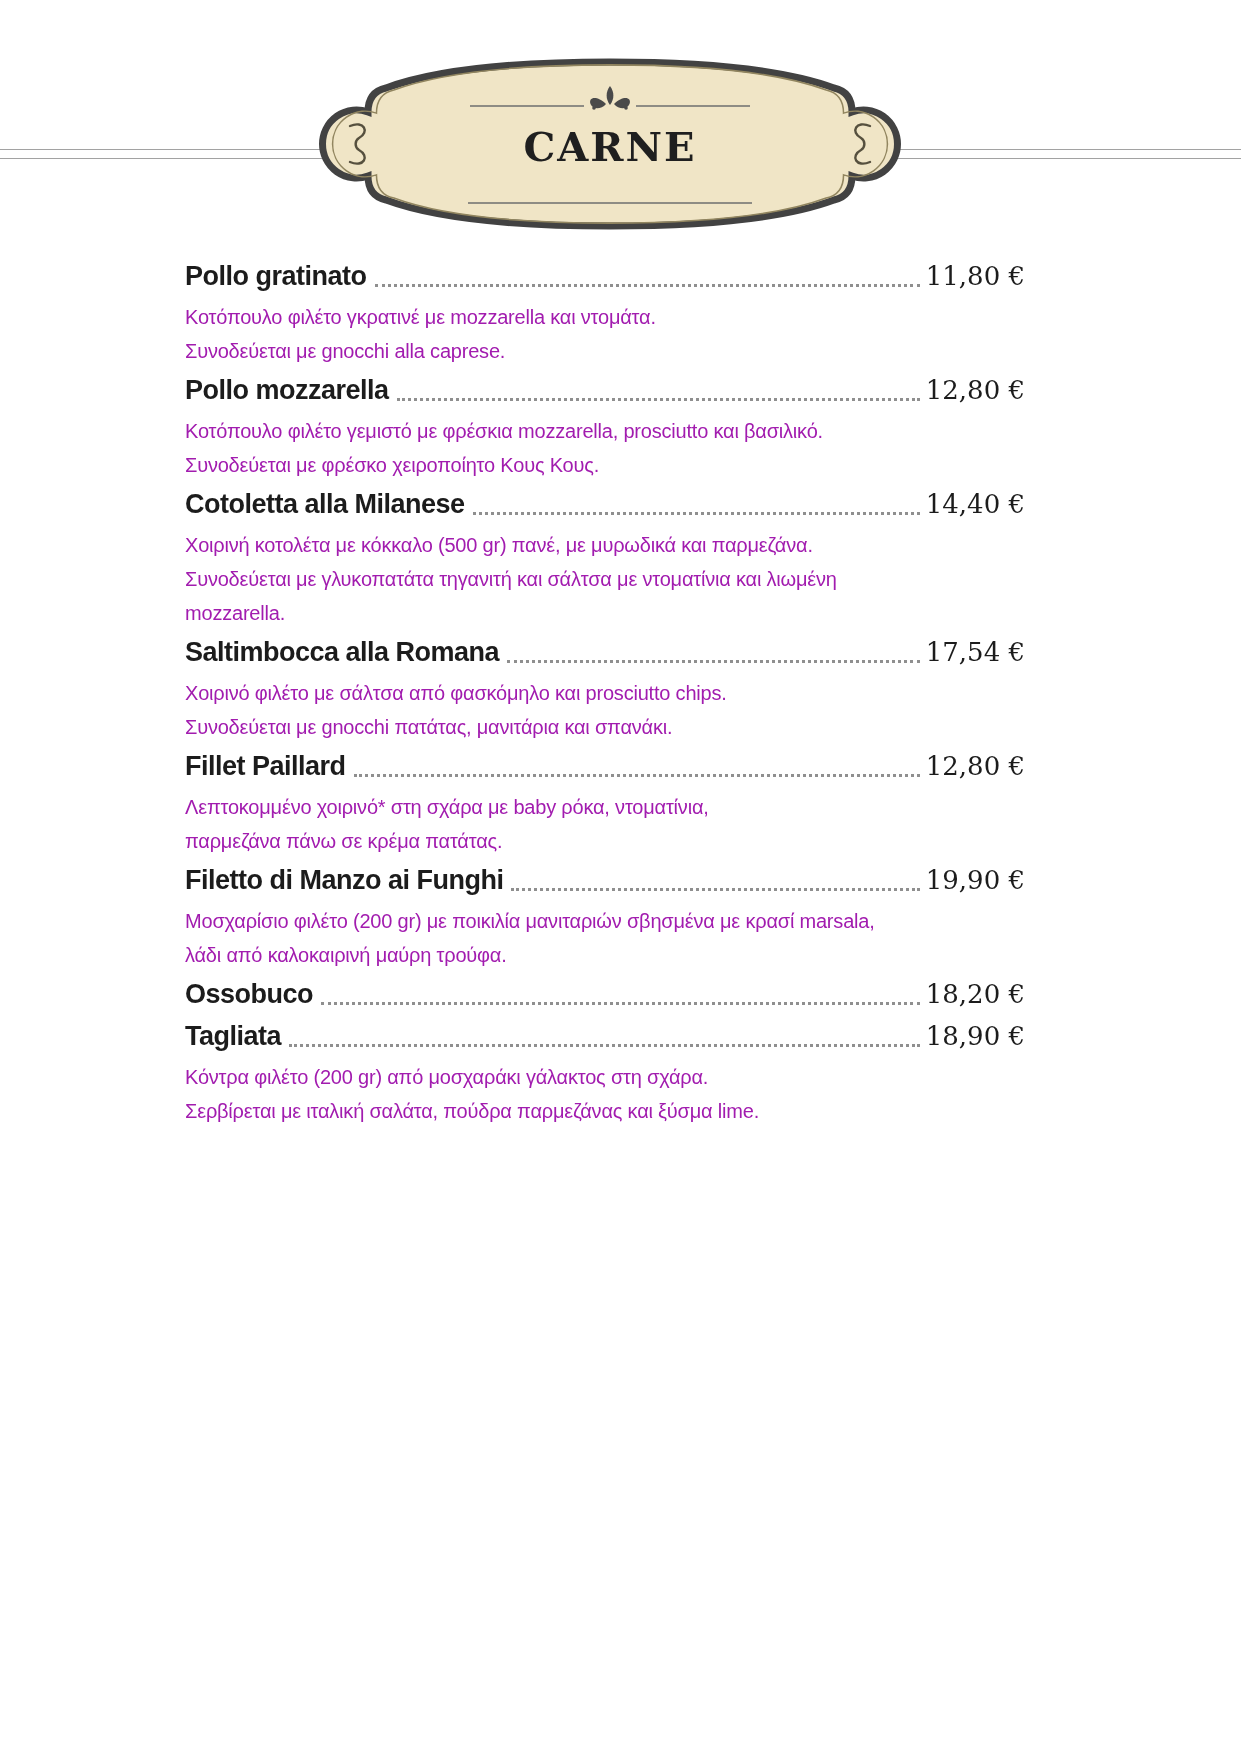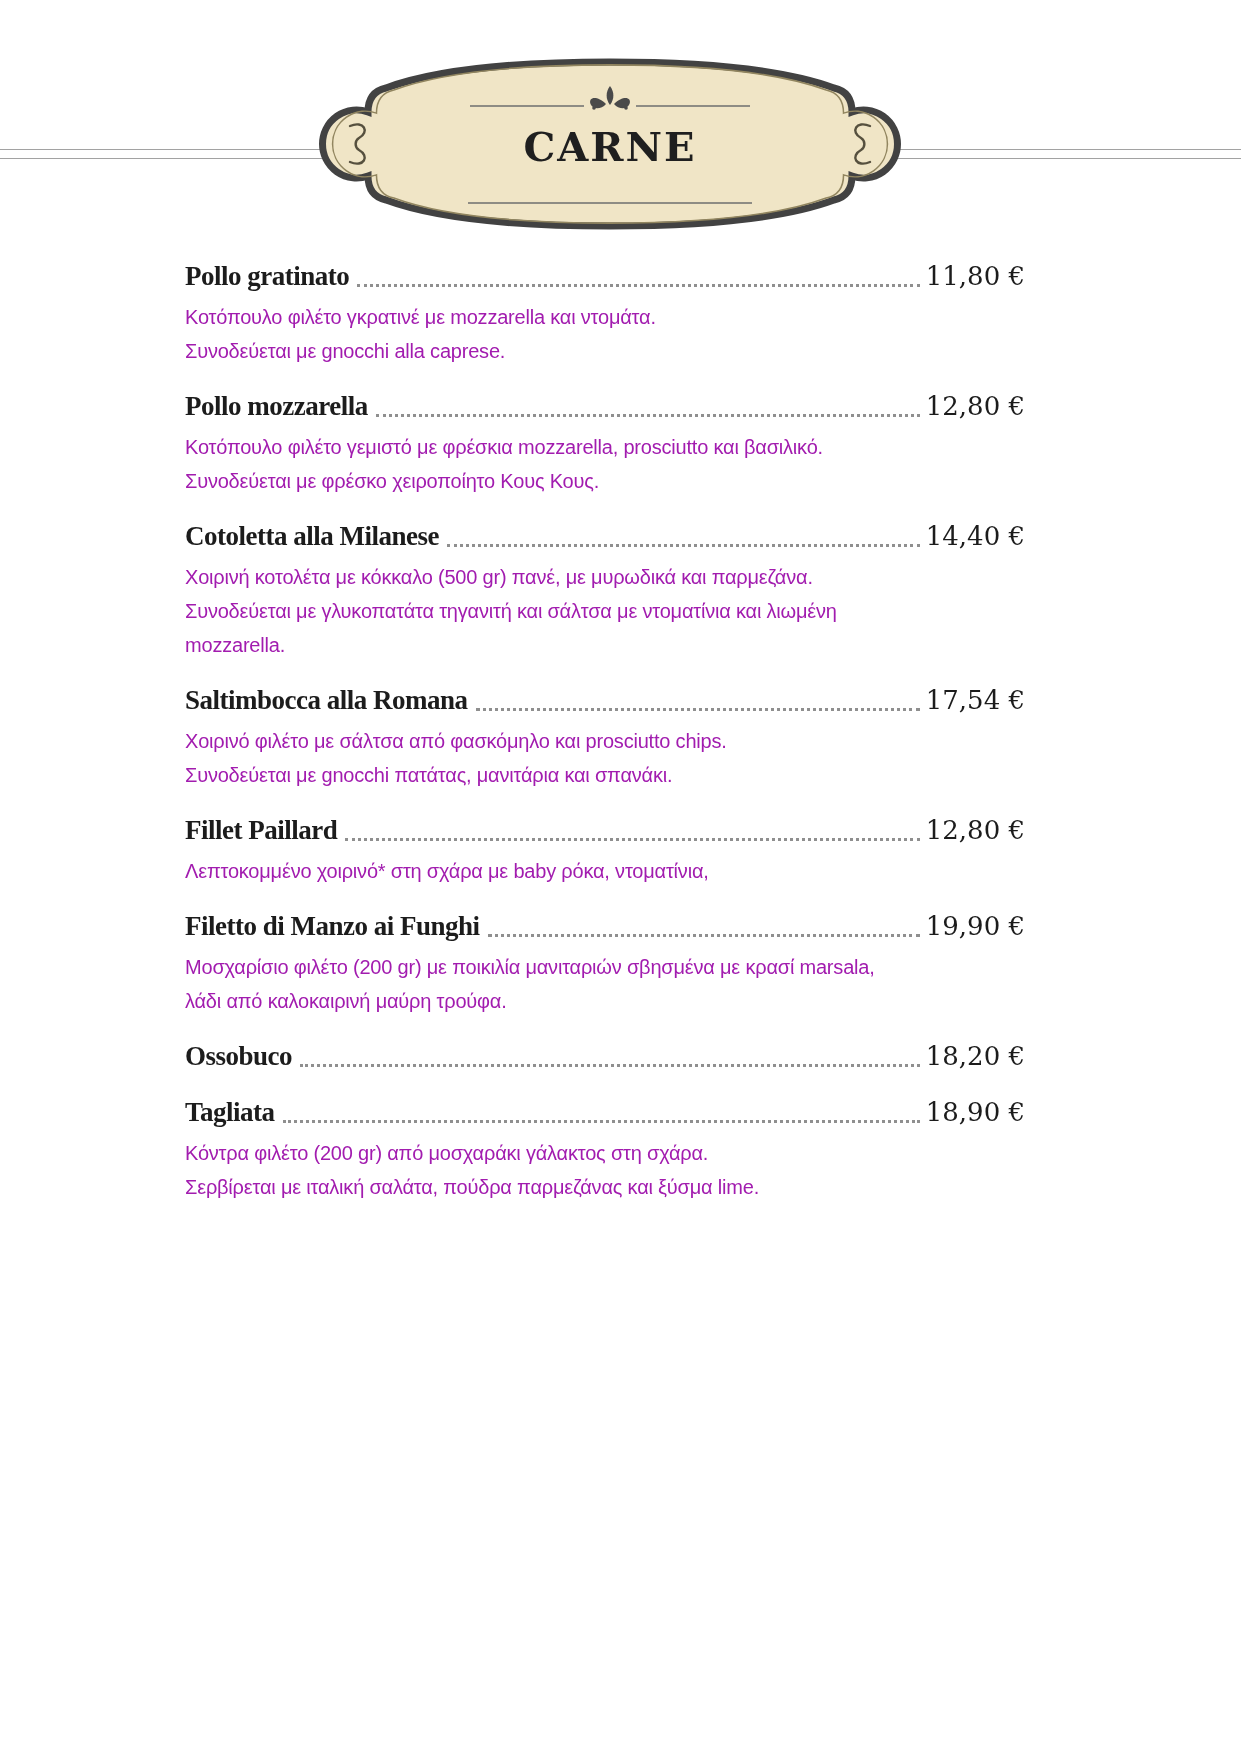--- a/index.html
+++ b/index.html
@@ -24,27 +24,27 @@
     text-align:center;
     font-family:"DejaVu Serif","Liberation Serif",serif;
     font-weight:bold;
     font-size:40px;line-height:50px;
     letter-spacing:2px;
     color:#1f1f1f;
   }
   .menu{
     position:absolute;left:185px;top:258px;width:840px;
   }
-  .item + .item{margin-top:20px;}
+  .item + .item{margin-top:4px;}
   .item-line{
     display:flex;align-items:baseline;
     margin-bottom:6px;
   }
   .item-name{
-    font-family:Liberation Serif, serif;
+    font-family:Liberation Sans, sans-serif;
     font-weight:bold;
     font-size:27px;line-height:36px;
     color:#1c1c1c;
     white-space:nowrap;
     letter-spacing:-0.5px;
   }
   .dots{
     flex:1;
     border-bottom:3px dotted #8f8f8f;
     margin:0 6px 0 8px;
@@ -169,20 +169,21 @@
   </div>
 
   <div class="item">
     <div class="item-line">
       <span class="item-name">Fillet Paillard</span>
       <span class="dots"></span>
       <span class="item-price">12,80 €</span>
     </div>
     <div class="item-desc">
           <div class="desc-line">Λεπτοκομμένο χοιρινό* στη σχάρα με baby ρόκα, ντοματίνια,</div>
+          <div class="desc-line">παρμεζάνα πάνω σε κρέμα πατάτας.</div>
         </div>
   </div>
 
   <div class="item">
     <div class="item-line">
       <span class="item-name">Filetto di Manzo ai Funghi</span>
       <span class="dots"></span>
       <span class="item-price">19,90 €</span>
     </div>
     <div class="item-desc">

